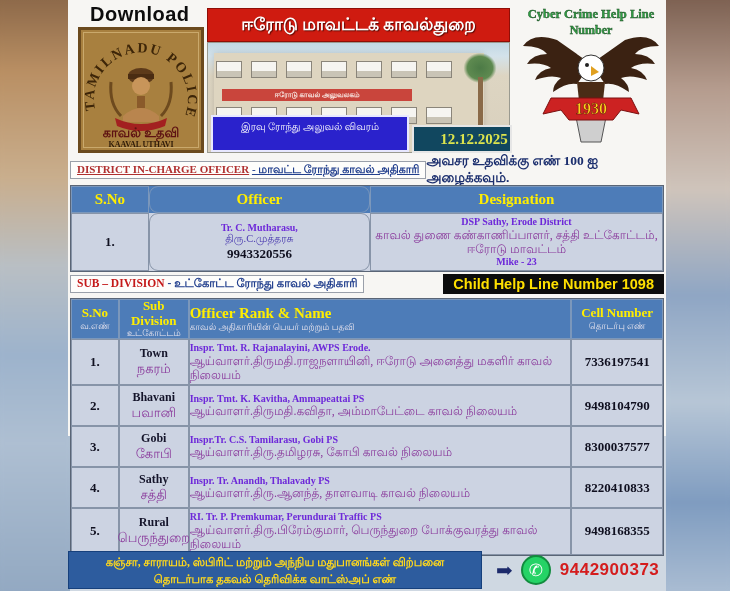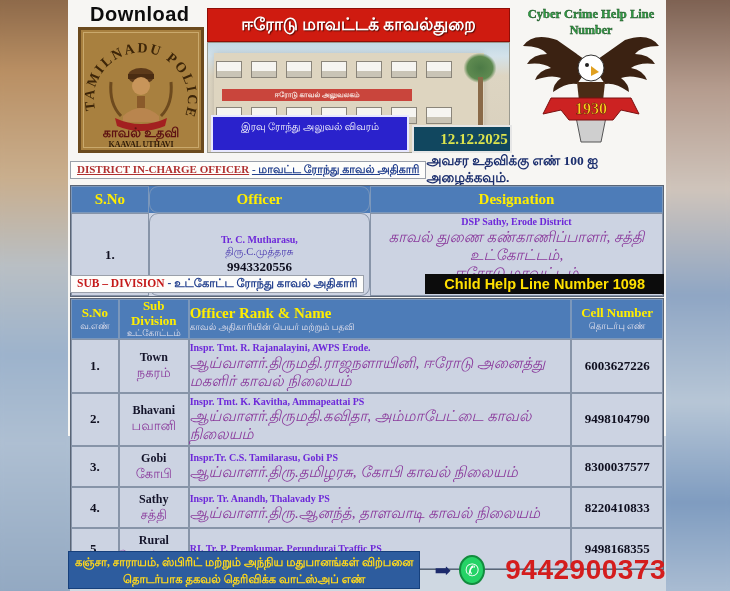--- a/index.html
+++ b/index.html
@@ -59,54 +59,54 @@
   .tbl1 { top:185px; }
   .t-head { background:#4d7cb8; color:#ffee00; font-weight:bold; display:flex; }
   .t-head .cell { border:1px solid #7b97bb; }
   .t-body-row { background:#ccd3e2; display:flex; }
   .t-body-row .cell { border:1px solid #8794a8; }
   .cell { display:flex; flex-direction:column; align-items:center; justify-content:center; text-align:center; padding:2px 3px; }
   .tbl1 .c1 { width:78px; } .tbl1 .c2 { width:222px;border-radius:9px; } .tbl1 .c3 { width:294px; }
   .tbl1 .t-head .cell { height:27px; font-size:15px; }
   .tbl1 .t-body-row .cell { min-height:52px; }
   .en-bold { font-size:10px; font-weight:bold; color:#6d28d9; line-height:1.15; }
-  .ta-purple { font-size:15px; color:#8a3a9c; line-height:1.2;font-style:italic; }
+  .ta-purple { font-size:12px; color:#8a3a9c; line-height:1.2; }
   .ta-blue { font-size:10.5px; color:#4a3ab0; }
   .phone { font-size:13px; font-weight:bold; color:#101020; }
   .sno { font-size:13px; font-weight:bold; color:#101020; }
 
   
   .sub-line { position:absolute; left:2px; top:271px; width:594px; height:25px; display:flex; align-items:center; }
   .sub-label { background:#fdfdfb; border:1px solid #9aa0aa; padding:1px 6px; font-size:11.5px; font-weight:bold; white-space:nowrap; }
   .sub-label .red { color:#c41919; }
   .sub-label .ta { color:#23408e; }
   .child-box { margin-left:auto; background:#0c0c0c; color:#ffe000; font-weight:bold; font-size:14.5px;
-    font-family:"Liberation Sans","DejaVu Sans",sans-serif; padding:2px 19px; }
+    font-family:"Liberation Sans","DejaVu Sans",sans-serif; padding:2px 10px; }
 
   .tbl2 { top:298px; }
   .tbl2 .c1 { width:48px; } .tbl2 .c2 { width:70px; } .tbl2 .c3 { width:384px; } .tbl2 .c4 { width:92px; }
   .tbl2 .t-head .cell { height:40px; }
   .tbl2 .t-head .h-en { font-size:13px; line-height:1.1; }
   .tbl2 .t-head .h-en.big { font-size:15px; }
   .tbl2 .t-head .h-ta { font-size:9px; color:#e8e4ee; font-weight:normal; line-height:1.2; }
   .tbl2 .t-body-row .cell { min-height:41px; }
   .tbl2 .c3.cell { align-items:flex-start; text-align:left; padding-left:0; }
   .subdiv-en { font-size:12px; font-weight:bold; color:#14142a; }
   .subdiv-ta { font-size:13px; color:#8a3a9c; }
 
   
   .footer { position:absolute; left:0; top:551px; width:598px; height:38px; display:flex; align-items:center; }
   .notice-box { width:414px; height:38px; background:#2d5c9e; border:1px solid #16407c;
     color:#ffd91c; text-align:center; font-weight:bold; font-size:11.5px; line-height:1.5; padding-top:2px; }
   .arrow { margin-left:14px; font-size:20px; color:#1c2a6b; font-weight:bold; }
   .wa { margin-left:8px; width:30px; height:30px; border-radius:50%; background:#25d366;
     display:flex; align-items:center; justify-content:center; color:#ffffff; font-size:17px;
     border:2px solid #128c3e; }
-  .wa-number { margin-left:20px; font-family:"Liberation Sans","DejaVu Sans",sans-serif;
-    font-size:28px; font-weight:bold; color:#d41d1d; letter-spacing:.5px; }
+  .wa-number { margin-left:9px; font-family:"Liberation Sans","DejaVu Sans",sans-serif;
+    font-size:17px; font-weight:bold; color:#d41d1d; letter-spacing:.5px; }
 
   .cyber-title { font-family:"Liberation Serif",serif; }
 </style>
 </head>
 <body>
 
 <div class="stage">
   <div class="bg-strip bg-left"></div>
   <div class="bg-strip bg-right"></div>
 
@@ -243,21 +243,21 @@
       <div class="t-body-row">
         <div class="cell c1 sno">1.</div>
         <div class="cell c2">
           <div class="subdiv-en">Town</div>
           <div class="subdiv-ta">நகரம்</div>
         </div>
         <div class="cell c3">
           <div class="en-bold">Inspr. Tmt. R. Rajanalayini, AWPS Erode.</div>
           <div class="ta-purple">ஆய்வாளர்.திருமதி.ராஜநளாயினி, ஈரோடு அனைத்து மகளிர் காவல் நிலையம்</div>
         </div>
-        <div class="cell c4 phone">6003627226</div>
+        <div class="cell c4 phone">7336197541</div>
       </div>
 
       <div class="t-body-row">
         <div class="cell c1 sno">2.</div>
         <div class="cell c2">
           <div class="subdiv-en">Bhavani</div>
           <div class="subdiv-ta">பவானி</div>
         </div>
         <div class="cell c3">
           <div class="en-bold">Inspr. Tmt. K. Kavitha, Ammapeattai PS</div>
@@ -293,20 +293,21 @@
       </div>
 
       <div class="t-body-row">
         <div class="cell c1 sno">5.</div>
         <div class="cell c2">
           <div class="subdiv-en">Rural</div>
           <div class="subdiv-ta">பெருந்துறை</div>
         </div>
         <div class="cell c3">
           <div class="en-bold">RI. Tr. P. Premkumar, Perundurai Traffic PS</div>
+          <div class="ta-purple">ஆய்வாளர்.திரு.பிரேம்குமார், பெருந்துறை போக்குவரத்து காவல் நிலையம்</div>
         </div>
         <div class="cell c4 phone">9498168355</div>
       </div>
     </div>
 
     <div class="footer">
       <div class="notice-box">
         <div>கஞ்சா, சாராயம், ஸ்பிரிட் மற்றும் அந்நிய மதுபானங்கள் விற்பனை</div>
         <div>தொடர்பாக தகவல் தெரிவிக்க வாட்ஸ்அப் எண்</div>
       </div>

